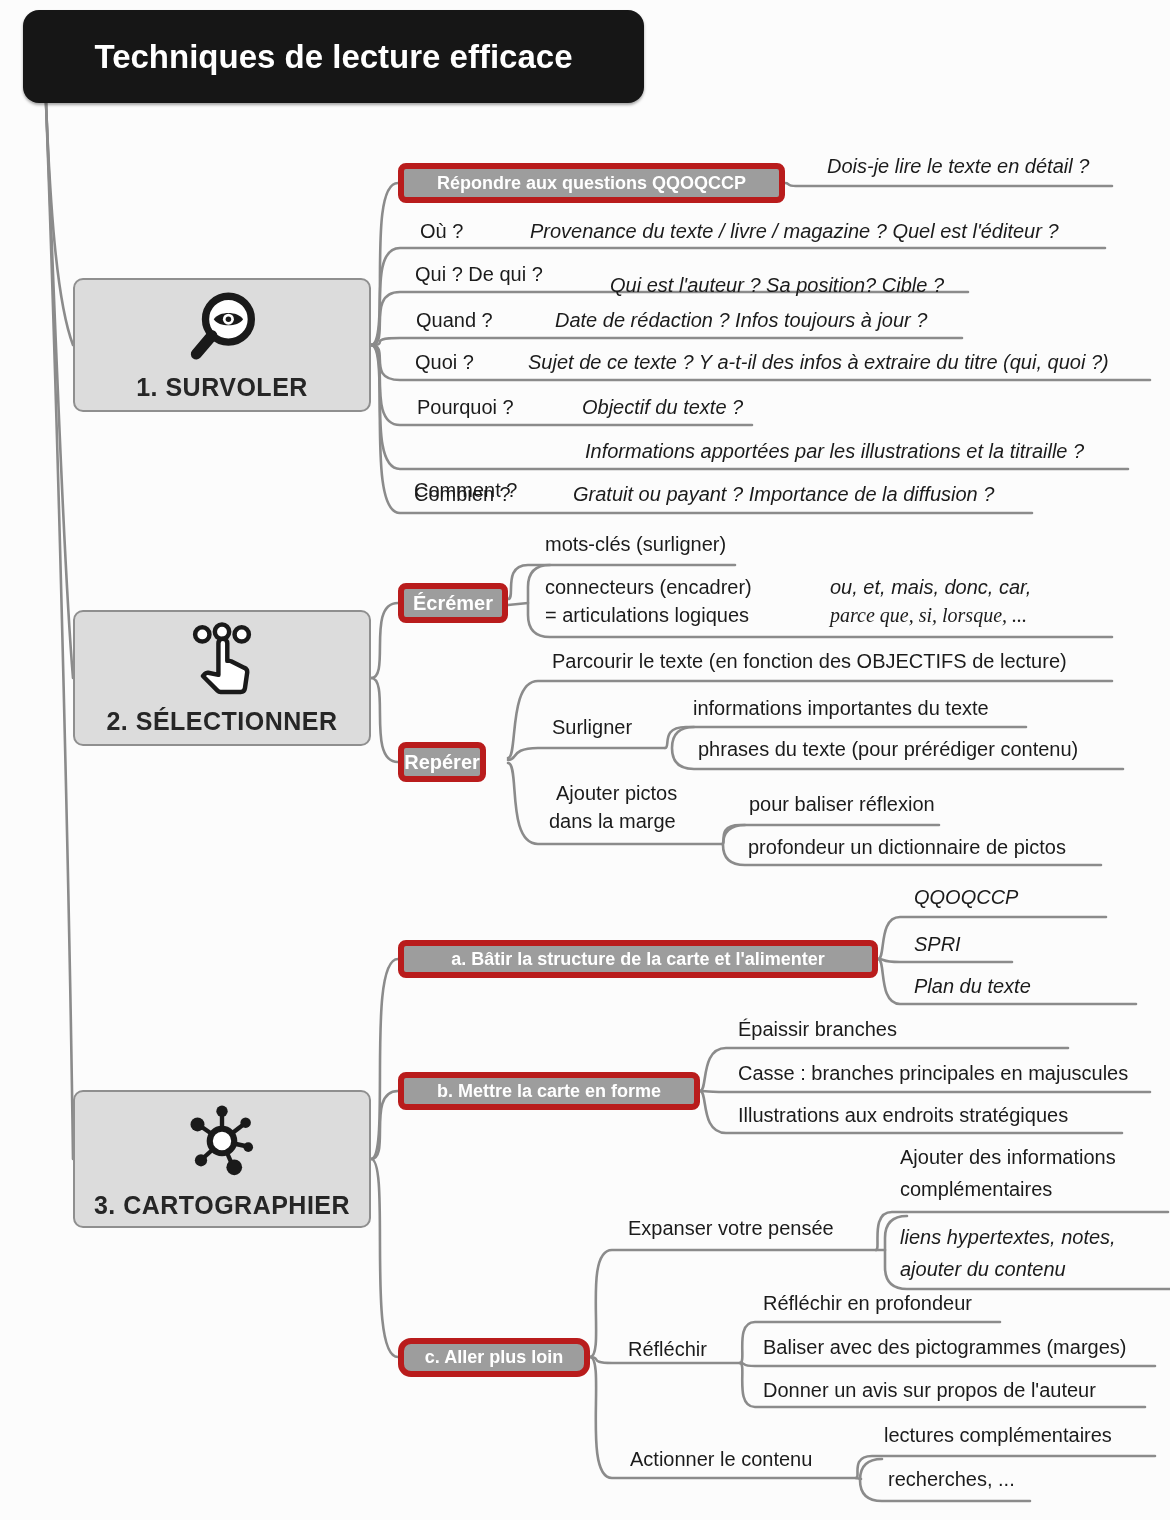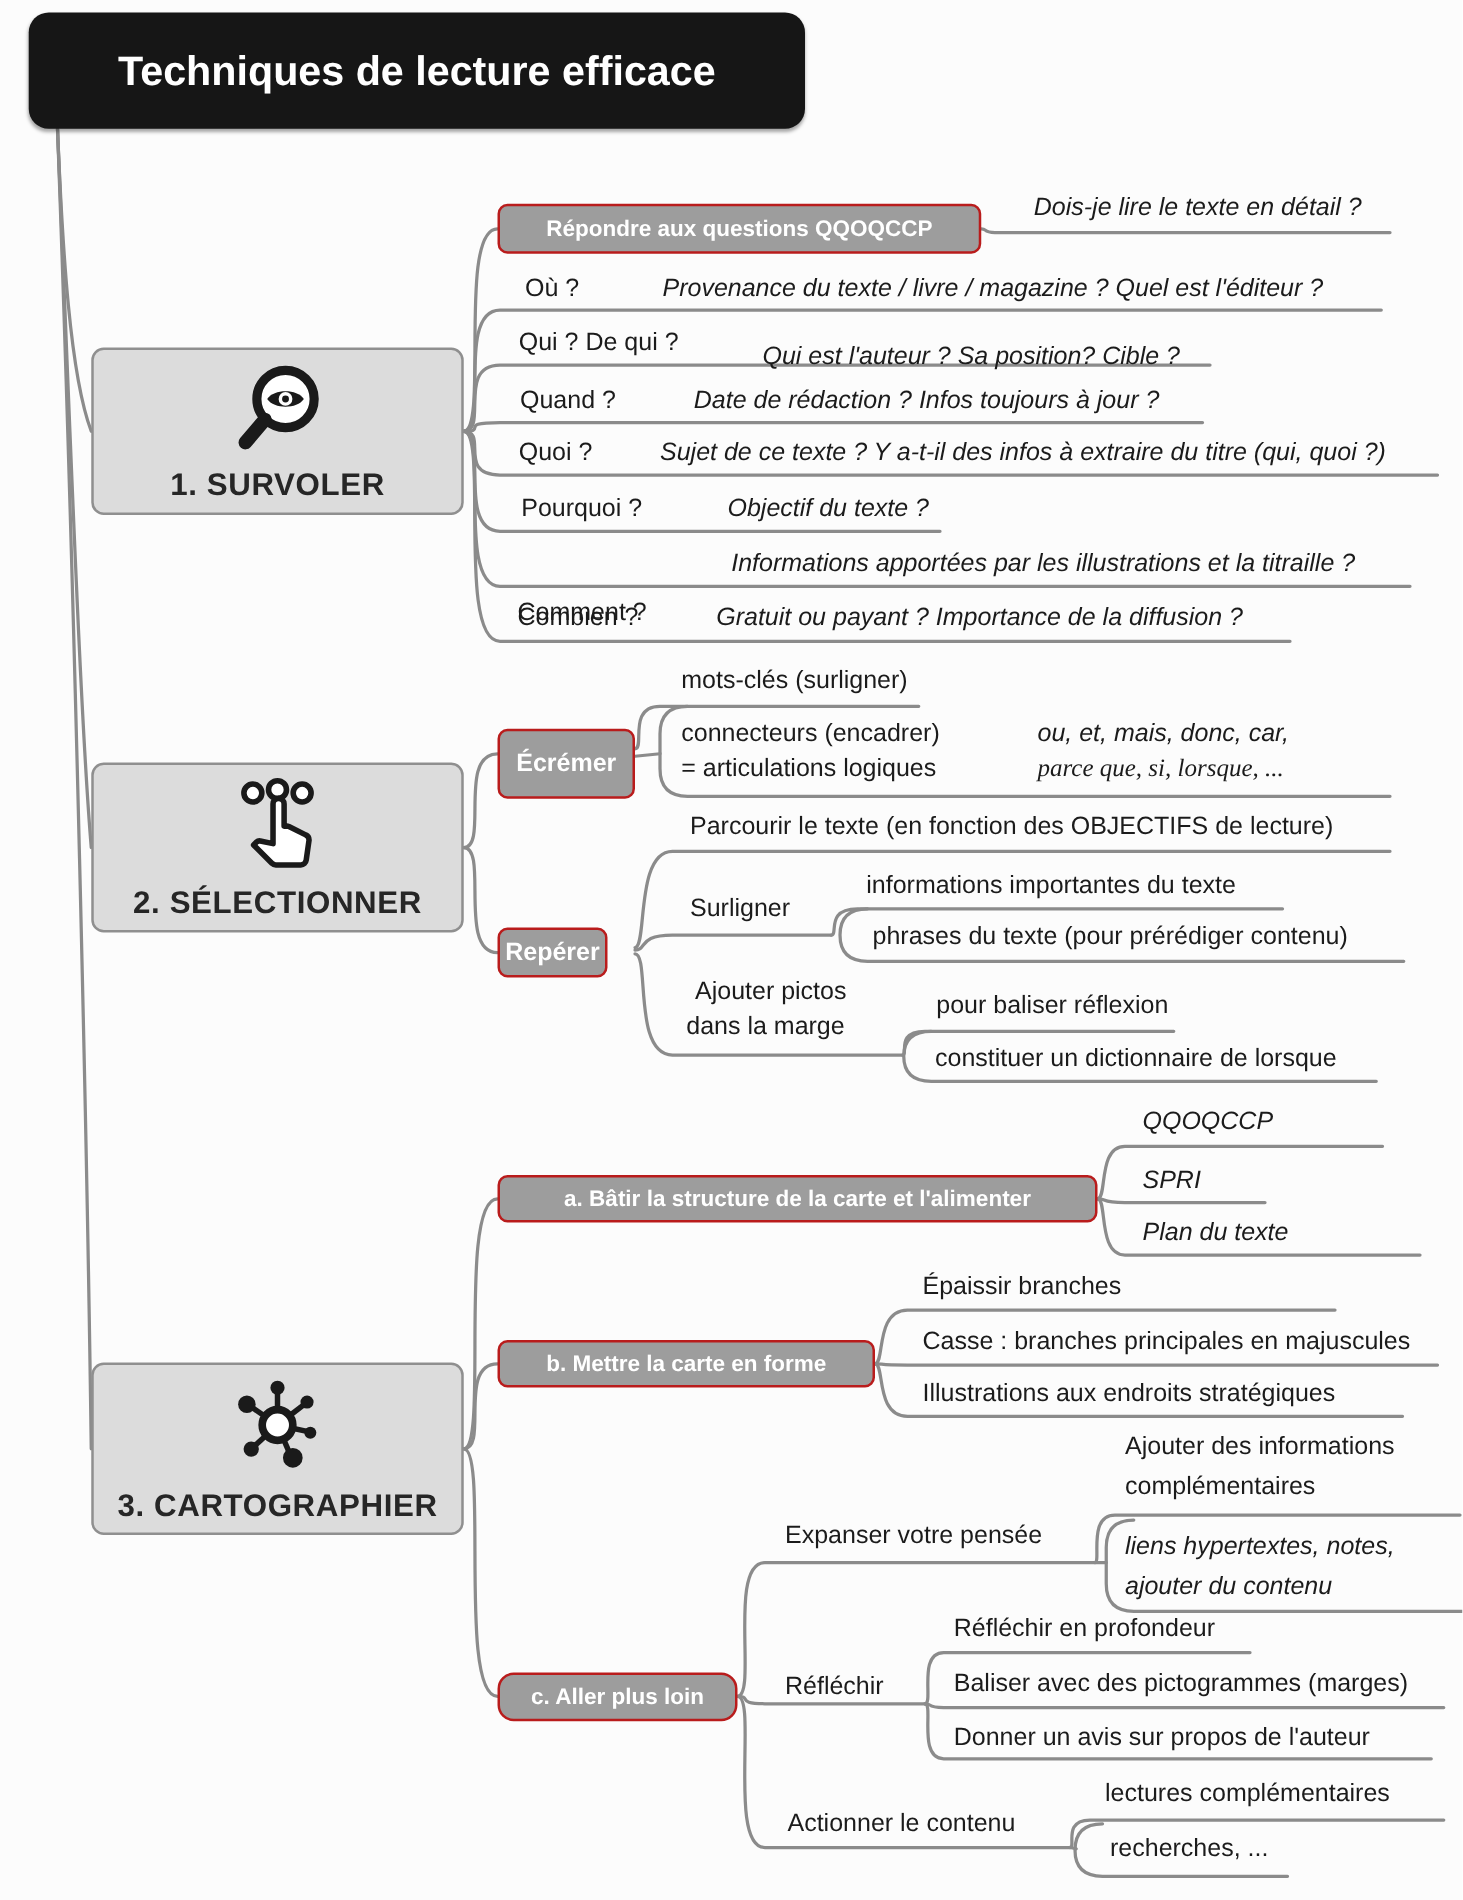--- a/index.html
+++ b/index.html
@@ -15,21 +15,21 @@
     display:flex;align-items:center;justify-content:center;
     font-size:33px;font-weight:bold;z-index:2;box-shadow:0 2px 3px rgba(0,0,0,.35);
   }
   .mbox{
     position:absolute;background:#dcdcdc;border:2.5px solid #8f8f8f;border-radius:10px;
     display:flex;flex-direction:column;align-items:center;justify-content:center;
     box-sizing:border-box;z-index:2;gap:4px;
   }
   .mlabel{font-size:25px;font-weight:bold;color:#262626;letter-spacing:.5px;}
   .gbox{
-    position:absolute;background:#9d9d9d;border:2px solid #b91c1c;border-radius:8px;
+    position:absolute;background:#9d9d9d;border:6px solid #b91c1c;border-radius:8px;
     color:#ffffff;font-weight:bold;display:flex;align-items:center;justify-content:center;
     box-sizing:border-box;z-index:2;white-space:nowrap;
   }
   .t{position:absolute;font-size:20px;color:#1b1b1b;white-space:nowrap;line-height:1.15;z-index:1;}
   .it{font-style:italic;}
 </style>
 </head>
 <body>
 
 <div class="canvas">
@@ -163,36 +163,36 @@
 
   <span class="t" style="left:417px;top:396px;">Pourquoi ?</span>
   <span class="t it" style="left:582px;top:396px;">Objectif du texte ?</span>
 
   <span class="t" style="left:414px;top:440px;margin-top:39px;">Comment ?</span>
   <span class="t it" style="left:585px;top:440px;">Informations apportées par les illustrations et la titraille ?</span>
 
   <span class="t" style="left:414px;top:483px;">Combien ?</span>
   <span class="t it" style="left:573px;top:483px;">Gratuit ou payant ? Importance de la diffusion ?</span>
 
-  <div class="gbox" style="left:398px;top:583px;width:110px;height:56px;font-size:20px;">Écrémer</div>
+  <div class="gbox" style="left:398px;top:583px;width:110px;height:40px;font-size:20px;">Écrémer</div>
   <span class="t" style="left:545px;top:533px;">mots-clés (surligner)</span>
   <span class="t" style="left:545px;top:576px;">connecteurs (encadrer)</span>
   <span class="t" style="left:545px;top:604px;">= articulations logiques</span>
   <span class="t it" style="left:830px;top:576px;">ou, et, mais, donc, car,</span>
   <span class="t it" style="left:830px;top:604px;font-family:Liberation Serif, serif;">parce que, si, lorsque, ...</span>
 
   <div class="gbox" style="left:398px;top:742px;width:88px;height:40px;font-size:20px;">Repérer</div>
   <span class="t" style="left:552px;top:650px;">Parcourir le texte (en fonction des OBJECTIFS de lecture)</span>
   <span class="t" style="left:552px;top:716px;">Surligner</span>
   <span class="t" style="left:693px;top:697px;">informations importantes du texte</span>
   <span class="t" style="left:698px;top:738px;">phrases du texte (pour prérédiger contenu)</span>
   <span class="t" style="left:556px;top:782px;">Ajouter pictos</span>
   <span class="t" style="left:549px;top:810px;">dans la marge</span>
   <span class="t" style="left:749px;top:793px;">pour baliser réflexion</span>
-  <span class="t" style="left:748px;top:836px;">constituer un dictionnaire de lorsque</span>
+  <span class="t" style="left:748px;top:836px;">profondeur un dictionnaire de pictos</span>
 
   <div class="gbox" style="left:398px;top:940px;width:480px;height:38px;font-size:18px;">a. Bâtir la structure de la carte et l'alimenter</div>
   <span class="t it" style="left:914px;top:886px;">QQOQCCP</span>
   <span class="t it" style="left:914px;top:933px;">SPRI</span>
   <span class="t it" style="left:914px;top:975px;">Plan du texte</span>
 
   <div class="gbox" style="left:398px;top:1072px;width:302px;height:38px;font-size:18px;">b. Mettre la carte en forme</div>
   <span class="t" style="left:738px;top:1018px;">Épaissir branches</span>
   <span class="t" style="left:738px;top:1062px;">Casse : branches principales en majuscules</span>
   <span class="t" style="left:738px;top:1104px;">Illustrations aux endroits stratégiques</span>

